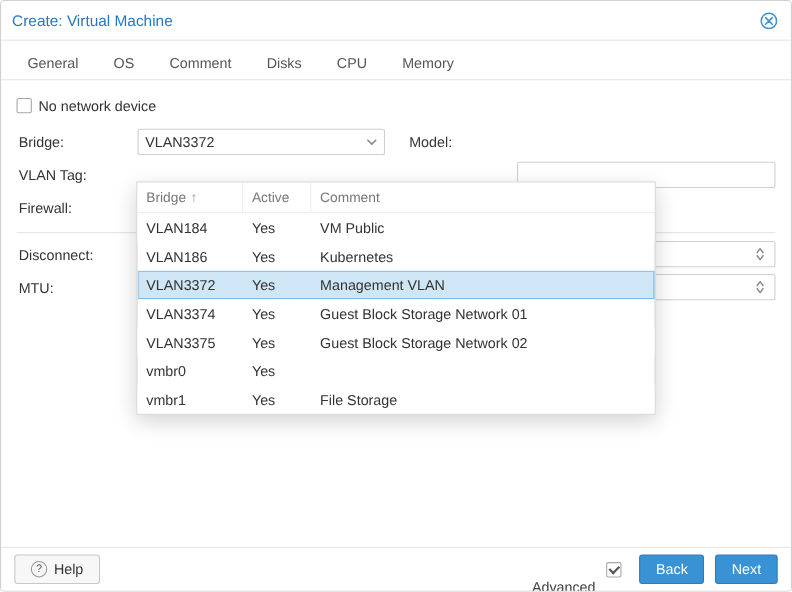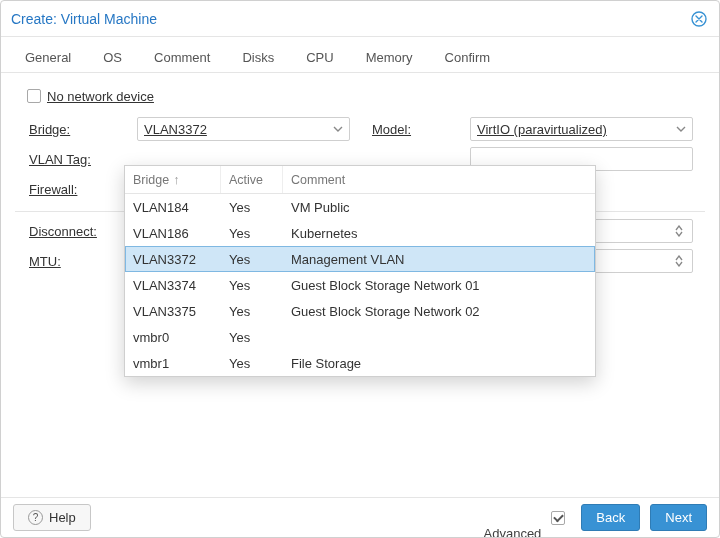--- a/index.html
+++ b/index.html
@@ -56,23 +56,22 @@
     cursor: pointer;
     border-radius: 3px 3px 0 0;
   }
   .tab.active {
     background: #3892d4;
     color: #fff;
   }
   
   .body {
     flex: 1;
-    padding: 10px 26px;
+    padding: 10px 14px;
     position: relative;
-    text-decoration: underline;
   }
   .row {
     display: flex;
     align-items: center;
     height: 28px;
     margin-bottom: 2px;
   }
   .row .label-col {
     width: 110px;
     color: #333;
@@ -256,21 +255,20 @@
     </span>
   </div>
 
   <div class="tabs">
     <span class="tab">General</span>
     <span class="tab">OS</span>
     <span class="tab">Comment</span>
     <span class="tab">Disks</span>
     <span class="tab">CPU</span>
     <span class="tab">Memory</span>
-    <span class="tab">Confirm</span>
   </div>
 
   <div class="body">
 
     <div class="checkbox-row">
       <span class="checkbox-box"></span>
       <span>No network device</span>
     </div>
 
     <div class="grid">
@@ -306,28 +304,20 @@
         <div class="row">
           <span class="label-col">MTU:</span>
         </div>
 
       </div>
 
       <div class="grid-right">
 
         <div class="row">
           <span class="label-col">Model:</span>
-          <span class="field">
-            <span>VirtIO (paravirtualized)</span>
-            <span class="chev">
-              <svg viewBox="0 0 10 10">
-                  <path d="M1 3 L5 7 L9 3" fill="none" stroke="#888" stroke-width="1.4"></path>
-                </svg>
-            </span>
-          </span>
         </div>
 
         <div class="row">
           <span class="label-col"></span>
           <span class="field"></span>
         </div>
 
         <div class="row"></div>
 
         <div style="height:12px"></div>

